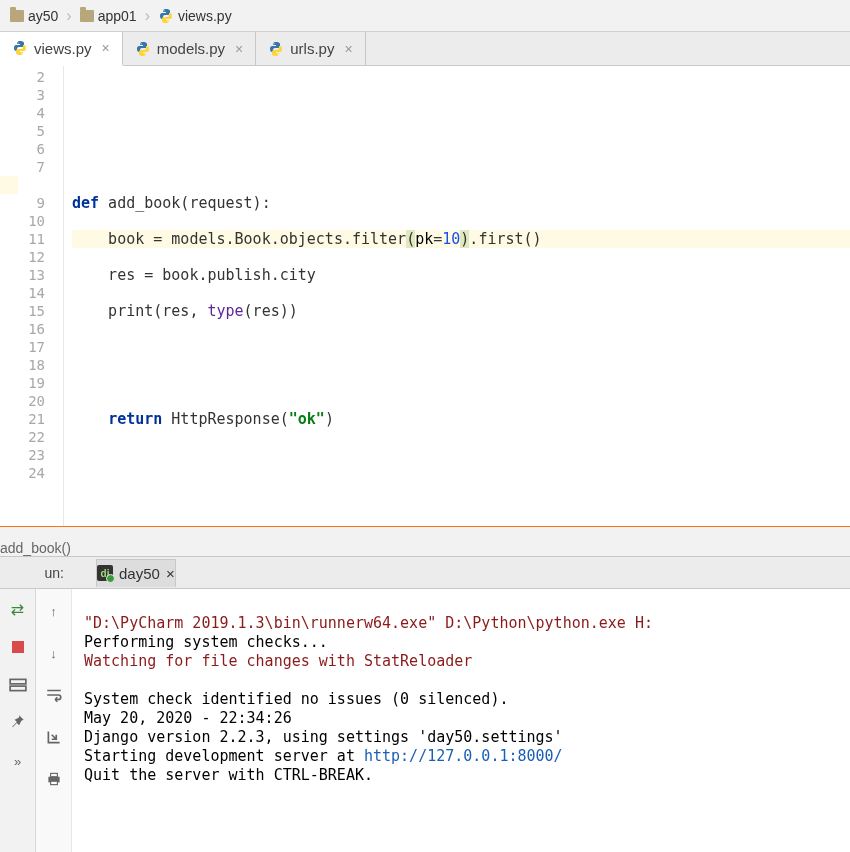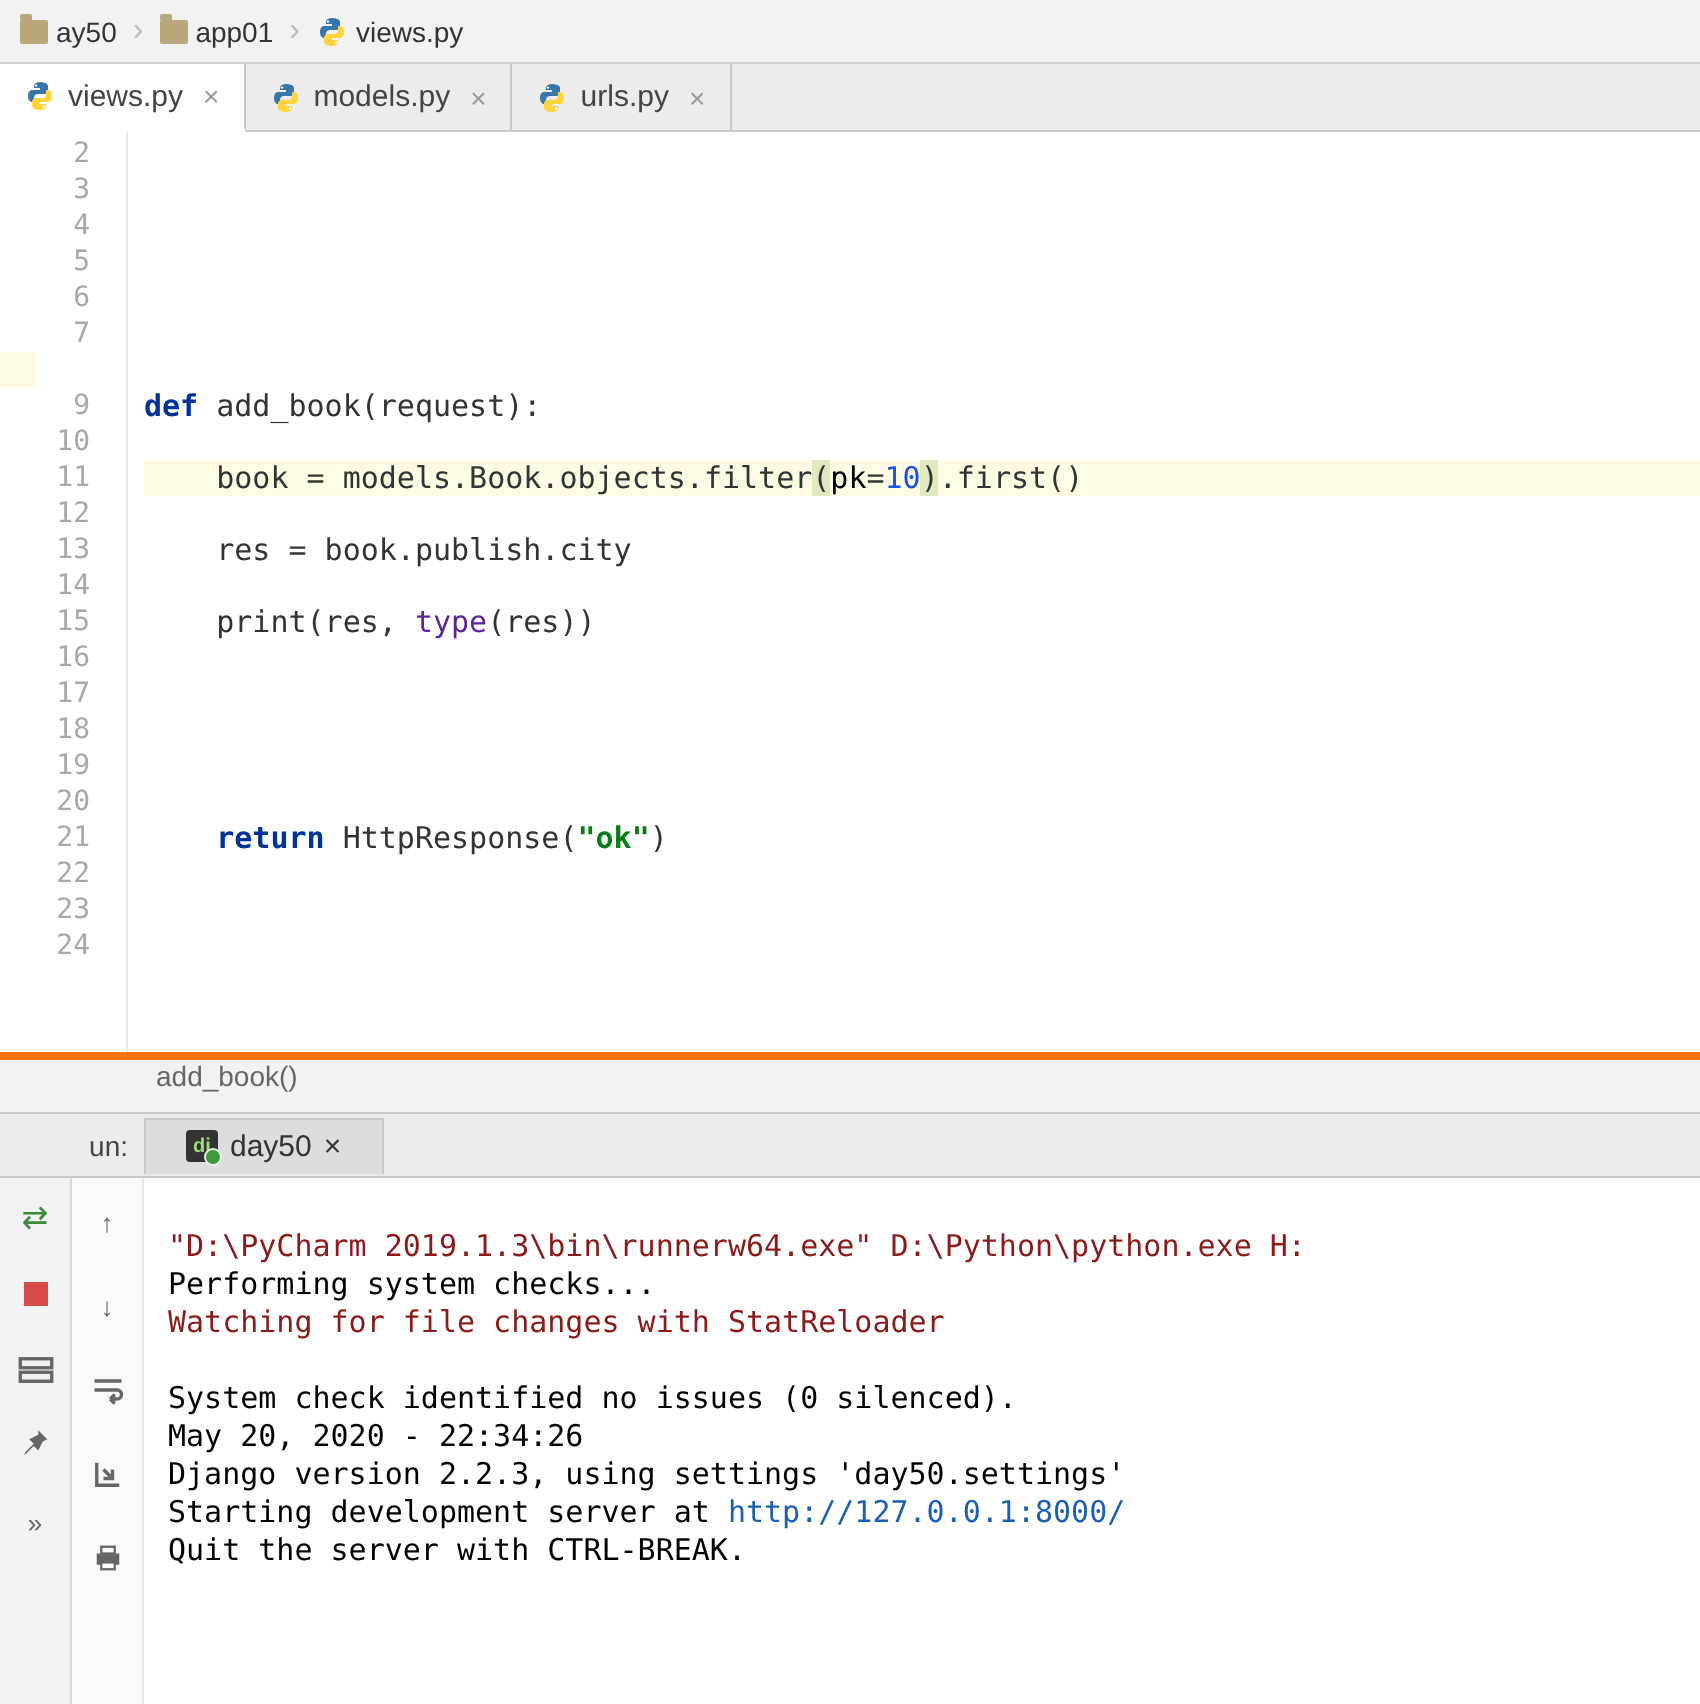--- a/index.html
+++ b/index.html
@@ -117,53 +117,53 @@
 .kw { color:#003399; font-weight:bold; }
 .cm { color:#999; font-style:italic; }
 .par { color:#000000; }
 .num { color:#1750eb; }
 .str { color:#067d17; font-weight:bold;}
 .bi { color:#5c2699; }
 .hlp { background:#e0e8c0; }
 .status-bar {
   height: 30px;
   background:#f2f2f2;
-  border-top:4px solid #f97316;
-  display:flex;
-  align-items:flex-start;
-  padding-left:78px;
+  border-top:1px solid #f97316;
+  display:flex;
+  align-items:flex-end;
   color:#666;
   font-size:14px;
 }
 .run-panel {
   height: 296px;
   display:flex;
   flex-direction:column;
   border-top:1px solid #c8c8c8;
 }
 .run-tabs {
   height:32px;
   display:flex;
   align-items:center;
   background:#ececec;
   border-bottom:1px solid #c8c8c8;
+  gap:24px;
 }
 .run-label {
   width:72px;
   padding-left:0;
   text-align:right;
   padding-right:8px;
   color:#444;
   font-size:14px;
 }
 .run-tab {
   display:flex;
   align-items:center;
   gap:6px;
-  padding:5px 20px;
+  padding:5px 0;
   background:#ddd;
   border:1px solid #c8c8c8;
   border-bottom:none;
   font-size:15px;
   color:#333;
 }
 .dj-icon {
   width:16px;height:16px;
   background:#333;
   color:#9cdc7a;

